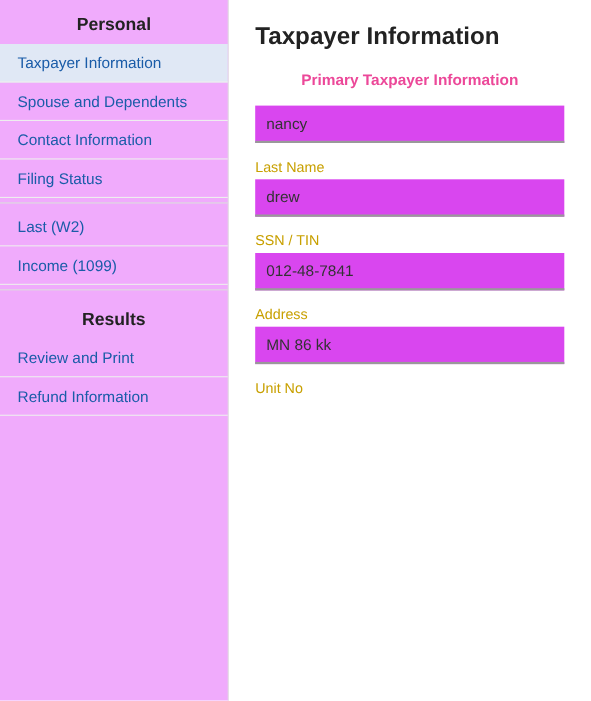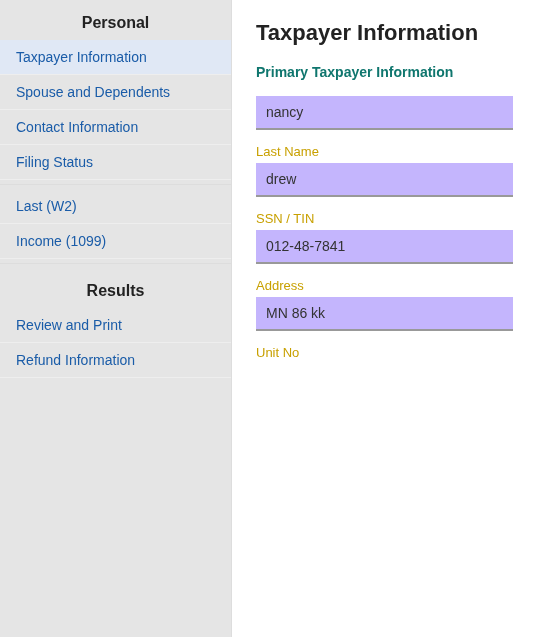--- a/index.html
+++ b/index.html
@@ -7,23 +7,23 @@
       font-family: Arial, sans-serif;
       font-size: 14px;
       display: flex;
       width: 537px;
       min-height: 637px;
       background: #fff;
     }
 
     
     .sidebar {
-      width: 232px;
+      width: 208px;
       min-height: 637px;
-      background: #e5e5e5;
+      background: #f0abfc;
       border-right: 1px solid #ddd;
       flex-shrink: 0;
     }
 
     .sidebar-section-header {
       text-align: center;
       font-weight: bold;
       font-size: 16px;
       color: #222;
       padding: 14px 0 8px 0;
@@ -58,38 +58,38 @@
     .page-title {
       font-size: 22px;
       font-weight: bold;
       color: #222;
       margin-bottom: 18px;
     }
 
     .section-subtitle {
       font-weight: bold;
       font-size: 14px;
-      color: #0f766e;
-      text-align: left;
+      color: #ec4899;
+      text-align: center;
       margin-bottom: 16px;
     }
 
     .field-group {
       margin-bottom: 14px;
     }
 
     .field-label {
       color: #c8a000;
       font-size: 13px;
       margin-bottom: 4px;
     }
 
     .field-input {
       width: 100%;
-      background: #c4b5fd;
+      background: #d946ef;
       border: 1px solid #ccc;
       border-top: none;
       border-left: none;
       border-right: none;
       border-bottom: 2px solid #999;
       padding: 8px 10px;
       font-size: 14px;
       color: #333;
       outline: none;
     }

